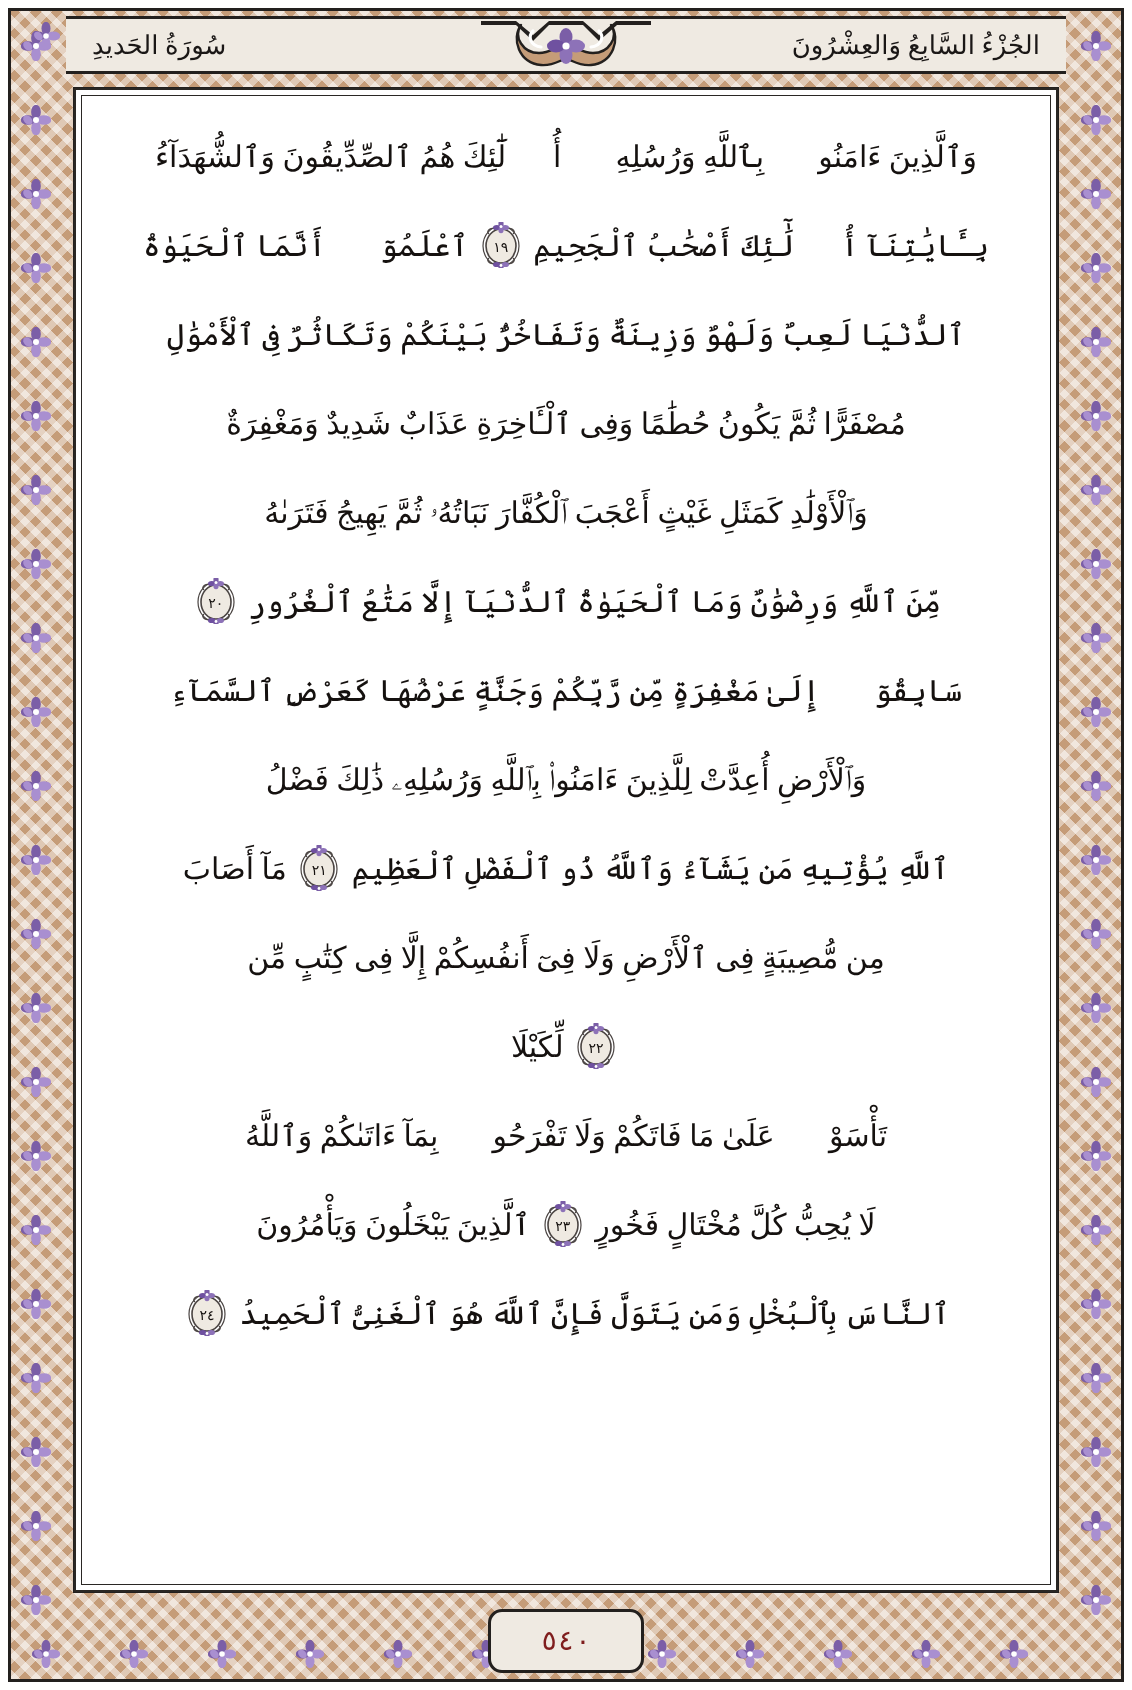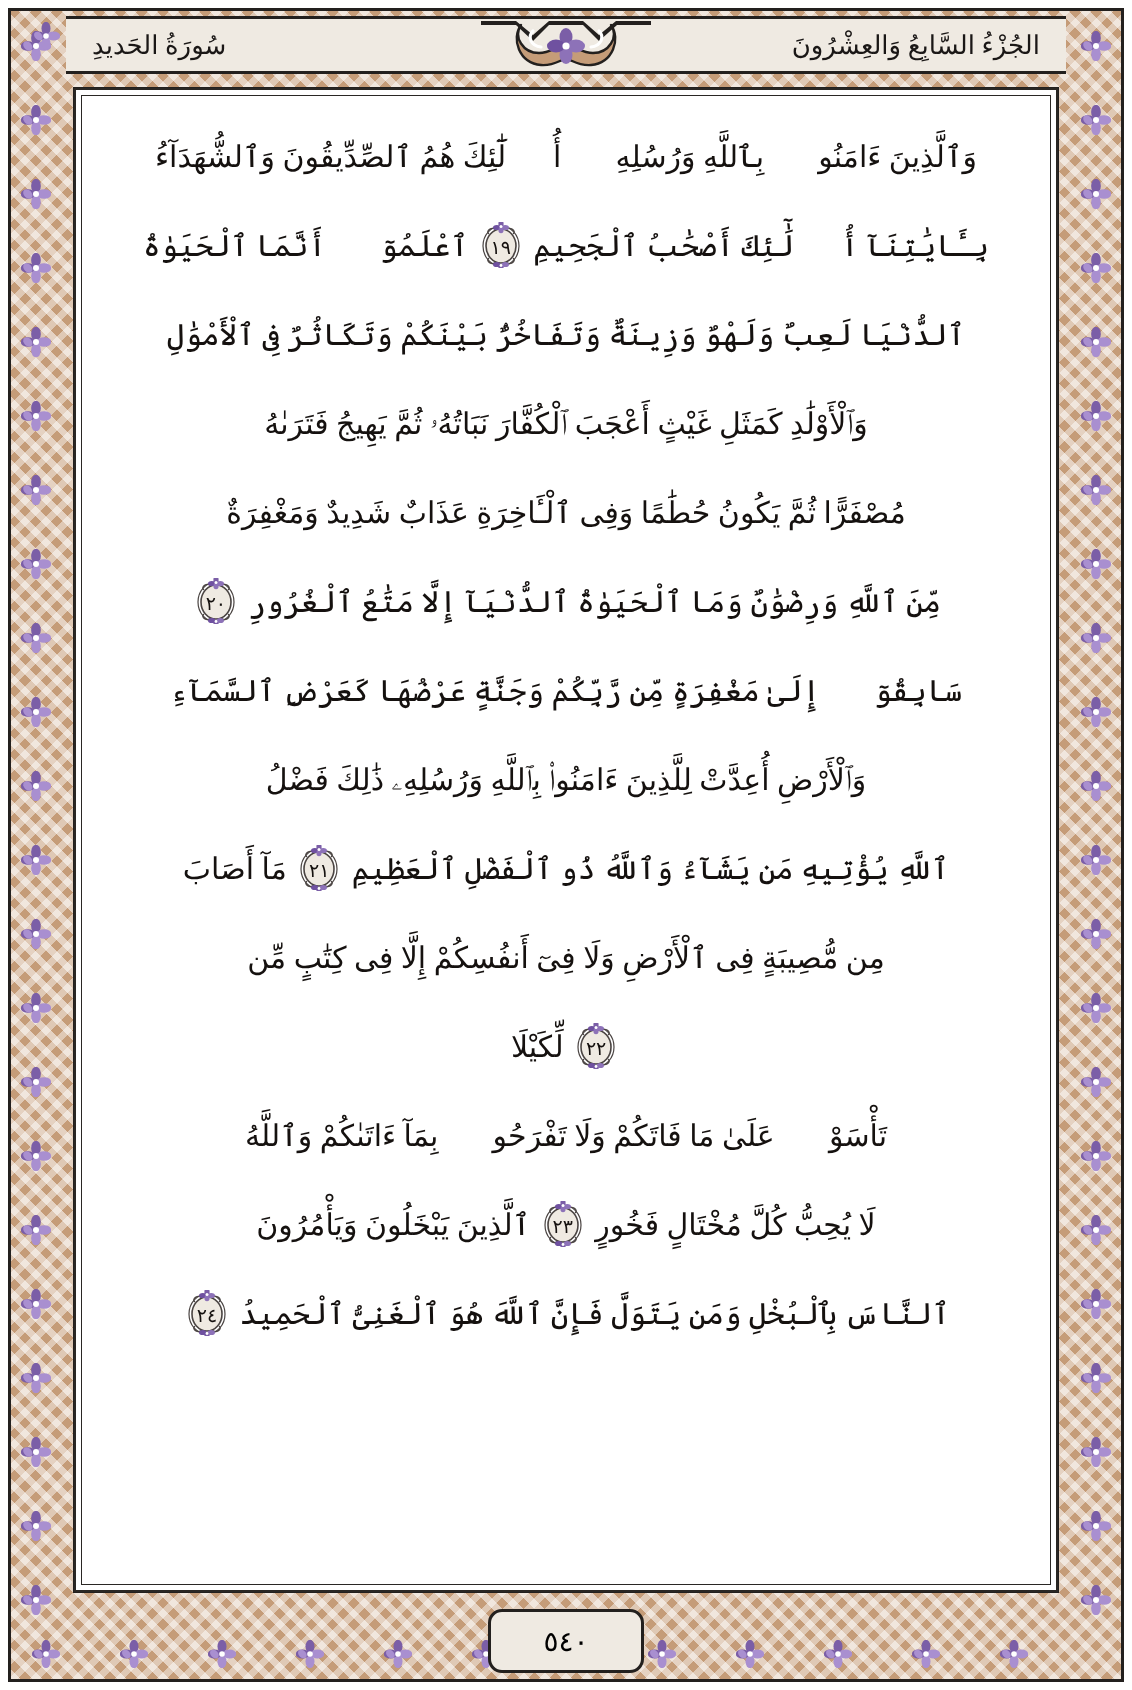--- a/index.html
+++ b/index.html
@@ -117,21 +117,21 @@
     display:inline-block;
     position:relative;
     width:42px;height:46px;
     vertical-align:-12px;
     margin:0 4px;
   }
   .ayah-marker svg{position:absolute;inset:0;width:100%;height:100%;}
   .ayah-marker .num{
     position:absolute;inset:0;
     display:flex;align-items:center;justify-content:center;
-    font-size:19px;
+    font-size:14px;
     color:#15110f;
     font-family:"Liberation Serif","DejaVu Serif",serif;
     padding-top:5px;
     box-sizing:border-box;
   }
 
   
   .footer-band{
     position:absolute;
     left:66px;right:66px;bottom:16px;height:66px;
@@ -141,23 +141,23 @@
     position:absolute;
     left:50%;top:50%;
     transform:translate(-50%,-50%);
     width:150px;height:58px;
     background:#efeae2;
     border:3px solid #23201e;
     border-radius:14px;
     display:flex;align-items:center;justify-content:center;
   }
   .page-number{
-    font-family:Liberation Sans, sans-serif;
+    font-family:Liberation Mono, monospace;
     font-size:28px;
-    color:#000000;
+    color:#7f1d1d;
     letter-spacing:2px;
   }
 </style>
 </head>
 <body>
 
 <div class="page">
 
   <div class="ornament-frame">
     <div class="ornament-inner"></div>
@@ -1021,22 +1021,22 @@
       <circle cx="0" cy="0" r="1.5" fill="#ffffff"></circle>
     </g>
     <g transform="translate(21,43.5)">
       <ellipse cx="0" cy="2.6" rx="2.6" ry="3.8" fill="#7b5ea7"></ellipse>
       <ellipse cx="-4.2" cy="-1" rx="3.8" ry="2.6" fill="#6f51a0"></ellipse>
       <ellipse cx="4.2" cy="-1" rx="3.8" ry="2.6" fill="#8d72b8"></ellipse>
       <circle cx="0" cy="0" r="1.4" fill="#ffffff"></circle>
     </g>
   </svg><span class="num">١٩</span></span><span> ٱعْلَمُوٓا۟ أَنَّمَا ٱلْحَيَوٰةُ</span></div>
         <div class="qline" id="line-4"><span>ٱلدُّنْيَا لَعِبٌ وَلَهْوٌ وَزِينَةٌ وَتَفَاخُرٌۢ بَيْنَكُمْ وَتَكَاثُرٌ فِى ٱلْأَمْوَٰلِ</span></div>
+        <div class="qline" id="line-6"><span>مُصْفَرًّا ثُمَّ يَكُونُ حُطَٰمًا وَفِى ٱلْـَٔاخِرَةِ عَذَابٌ شَدِيدٌ وَمَغْفِرَةٌ</span></div>
         <div class="qline" id="line-5"><span>وَٱلْأَوْلَٰدِ كَمَثَلِ غَيْثٍ أَعْجَبَ ٱلْكُفَّارَ نَبَاتُهُۥ ثُمَّ يَهِيجُ فَتَرَىٰهُ</span></div>
-        <div class="qline" id="line-6"><span>مُصْفَرًّا ثُمَّ يَكُونُ حُطَٰمًا وَفِى ٱلْـَٔاخِرَةِ عَذَابٌ شَدِيدٌ وَمَغْفِرَةٌ</span></div>
         <div class="qline" id="line-7"><span>مِّنَ ٱللَّهِ وَرِضْوَٰنٌ وَمَا ٱلْحَيَوٰةُ ٱلدُّنْيَآ إِلَّا مَتَٰعُ ٱلْغُرُورِ </span><span class="ayah-marker">
   <svg viewBox="0 0 42 46" xmlns="http://www.w3.org/2000/svg">
     <ellipse cx="21" cy="24" rx="15" ry="17" fill="#efeae2" stroke="#4a4442" stroke-width="1.6"></ellipse>
     <ellipse cx="21" cy="24" rx="18" ry="20" fill="none" stroke="#4a4442" stroke-width="1.2"></ellipse>
     <path d="M9 12 C5 9, 12 4, 16 8 M33 12 C37 9, 30 4, 26 8" fill="none" stroke="#4a4442" stroke-width="1.3"></path>
     <path d="M9 36 C5 39, 12 44, 16 40 M33 36 C37 39, 30 44, 26 40" fill="none" stroke="#4a4442" stroke-width="1.3"></path>
     <g transform="translate(21,4.5)">
       <ellipse cx="0" cy="-2.6" rx="2.6" ry="3.8" fill="#7b5ea7"></ellipse>
       <ellipse cx="-4.2" cy="1" rx="3.8" ry="2.6" fill="#6f51a0"></ellipse>
       <ellipse cx="4.2" cy="1" rx="3.8" ry="2.6" fill="#8d72b8"></ellipse>

